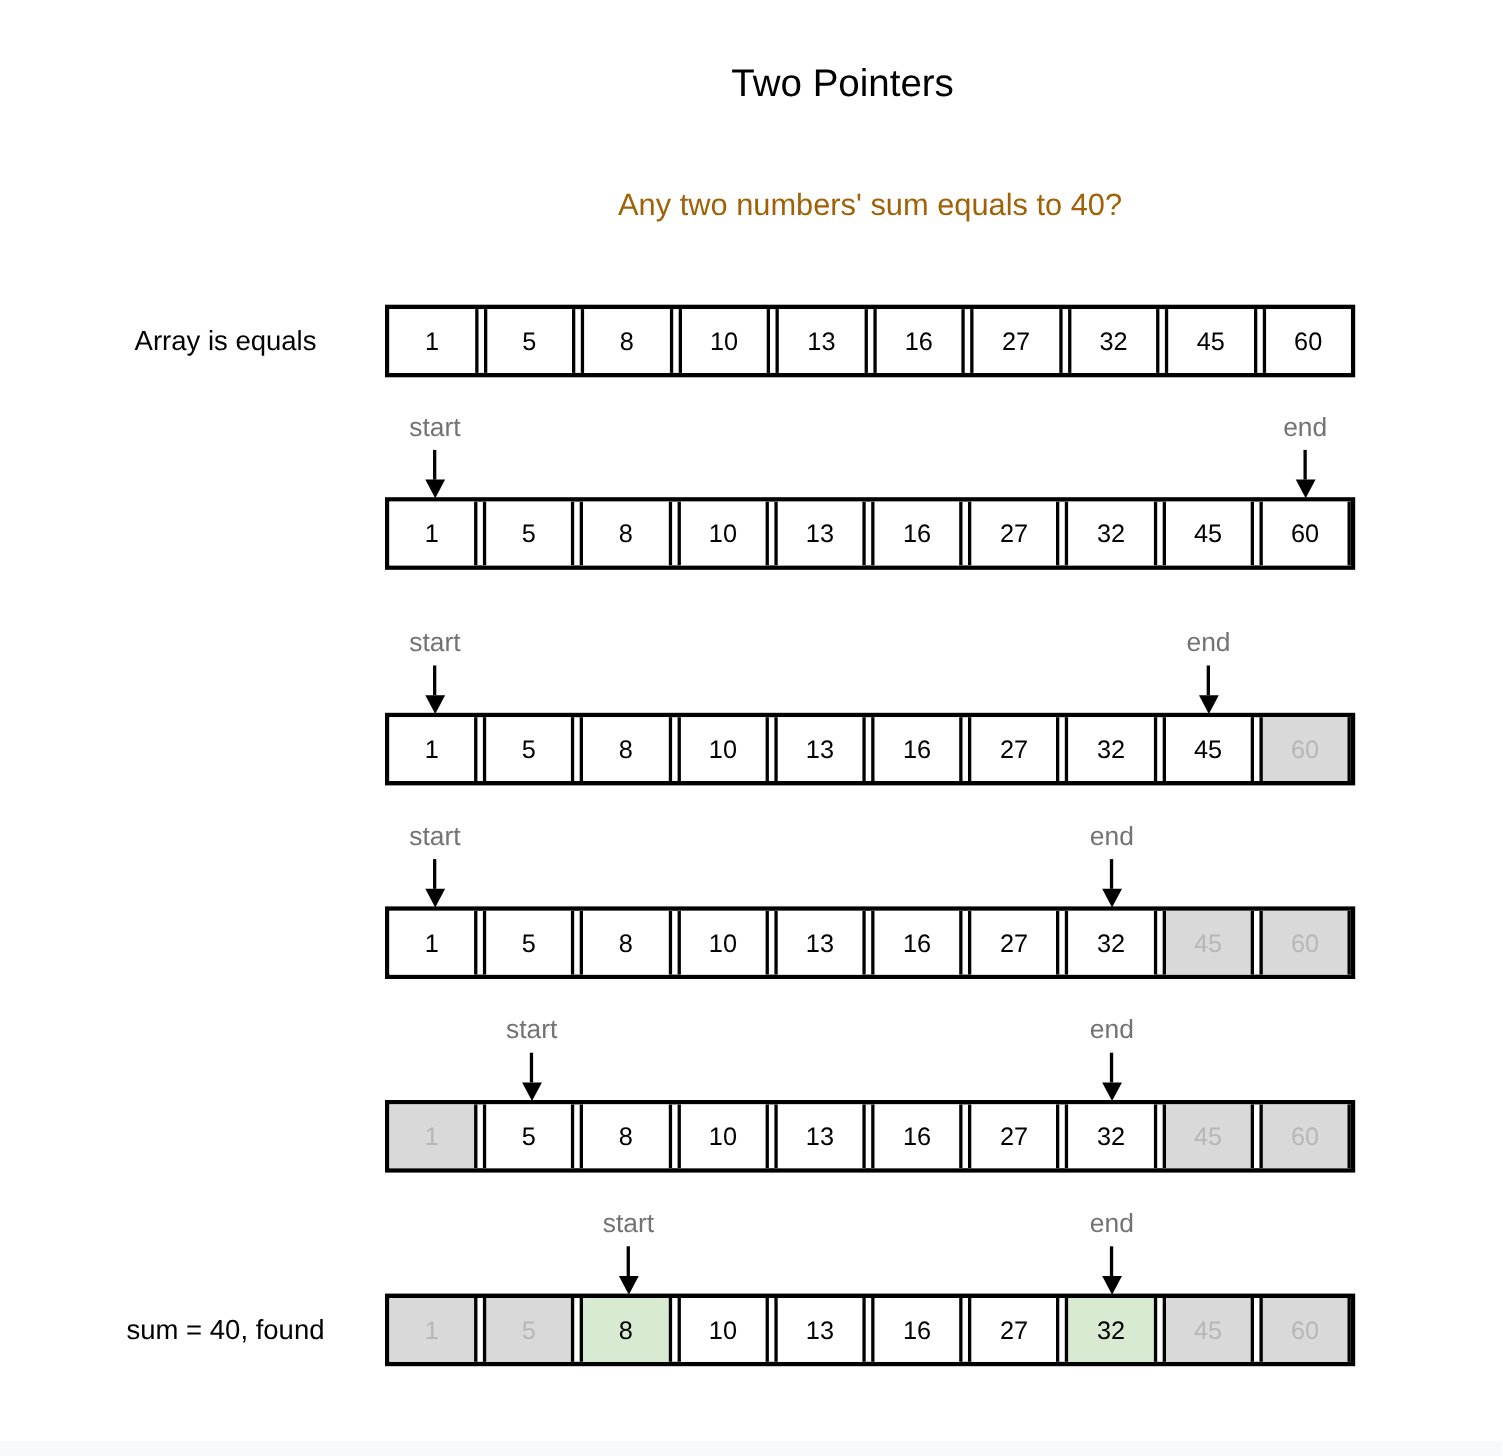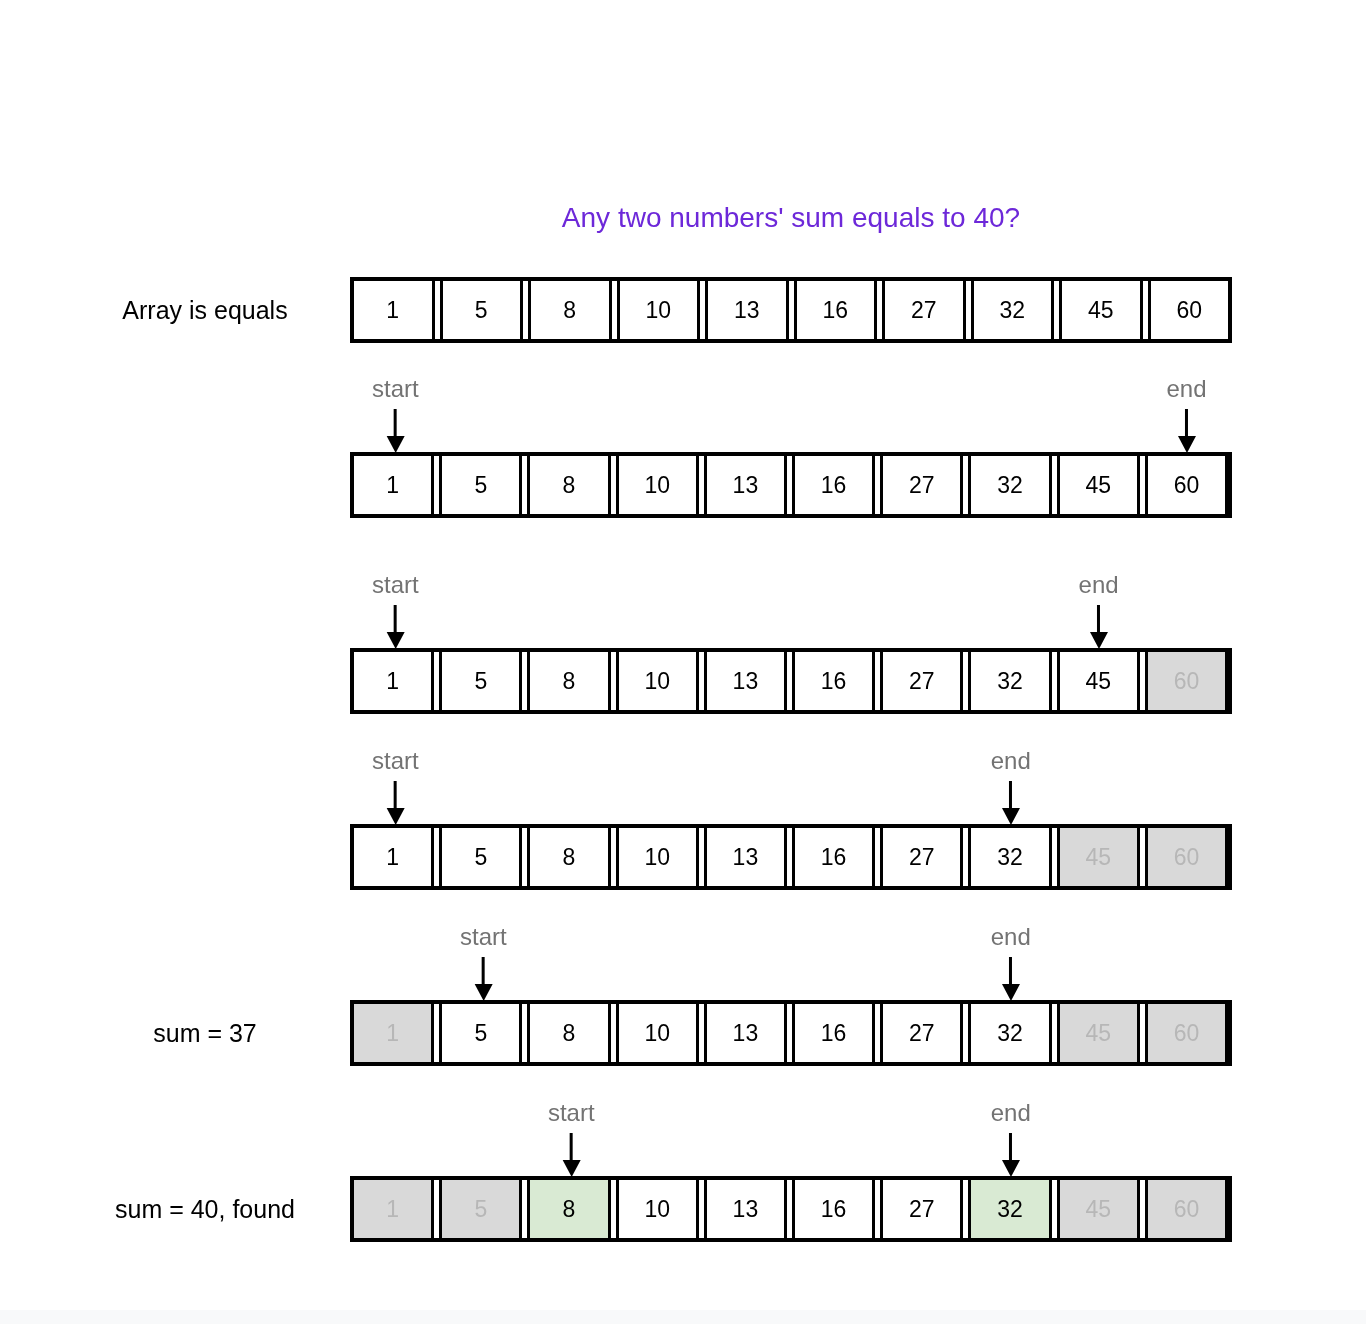--- a/index.html
+++ b/index.html
@@ -22,22 +22,21 @@
     font-size: 35px;
     color: #000000;
   }
   .subtitle {
     position: absolute;
     top: 170px;
     left: 350px;
     width: 882px;
     text-align: center;
     font-size: 28px;
-    color: #6d28d9;
-    margin-top: 32px;
+    color: #a16207;
   }
   .diagram-row {
     position: absolute;
     left: 0;
     width: 100%;
     height: 66px;
   }
   .row-label {
     position: absolute;
     left: 30px;
@@ -115,20 +114,21 @@
     right: 0;
     bottom: 0;
     height: 14px;
     background: #f8f9fa;
   }
 </style>
 </head>
 <body>
 
 <div class="canvas">
+  <div class="title">Two Pointers</div>
   <div class="subtitle">Any two numbers' sum equals to 40?</div>
   <div id="rows">
       <div class="diagram-row" style="top: 277px;">
         <div class="row-label">Array is equals</div>
         <div class="array-box">
           <div class="cell">
             <span>1</span>
           </div>
           <div class="cell">
             <span>5</span>
@@ -285,21 +285,20 @@
             <div class="arrow-head"></div>
           </div>
           <div class="pointer" style="left: 656.75px;">
             <div class="pointer-label">end</div>
             <div class="arrow-stem"></div>
             <div class="arrow-head"></div>
           </div>
         </div>
       </div>
       <div class="diagram-row" style="top: 1000px;">
-        <div class="row-label">sum = 37</div>
         <div class="array-box">
           <div class="cell excluded">
             <span>1</span>
           </div>
           <div class="cell">
             <span>5</span>
           </div>
           <div class="cell">
             <span>8</span>
           </div>

